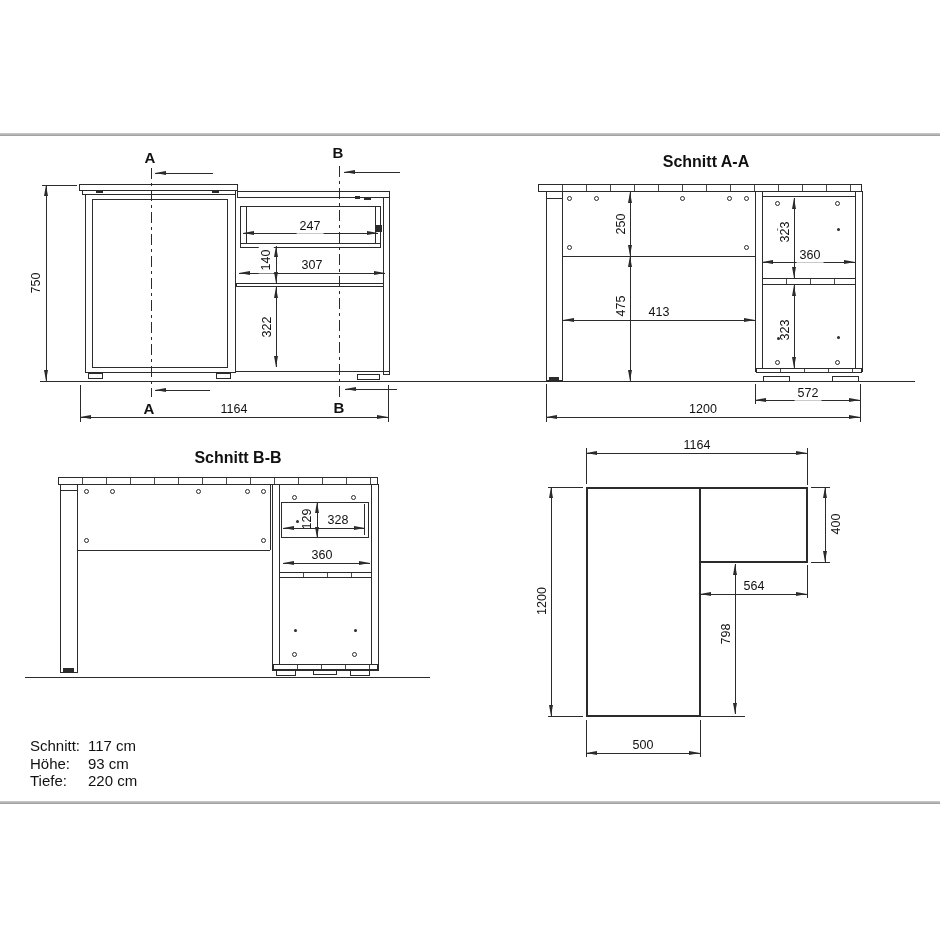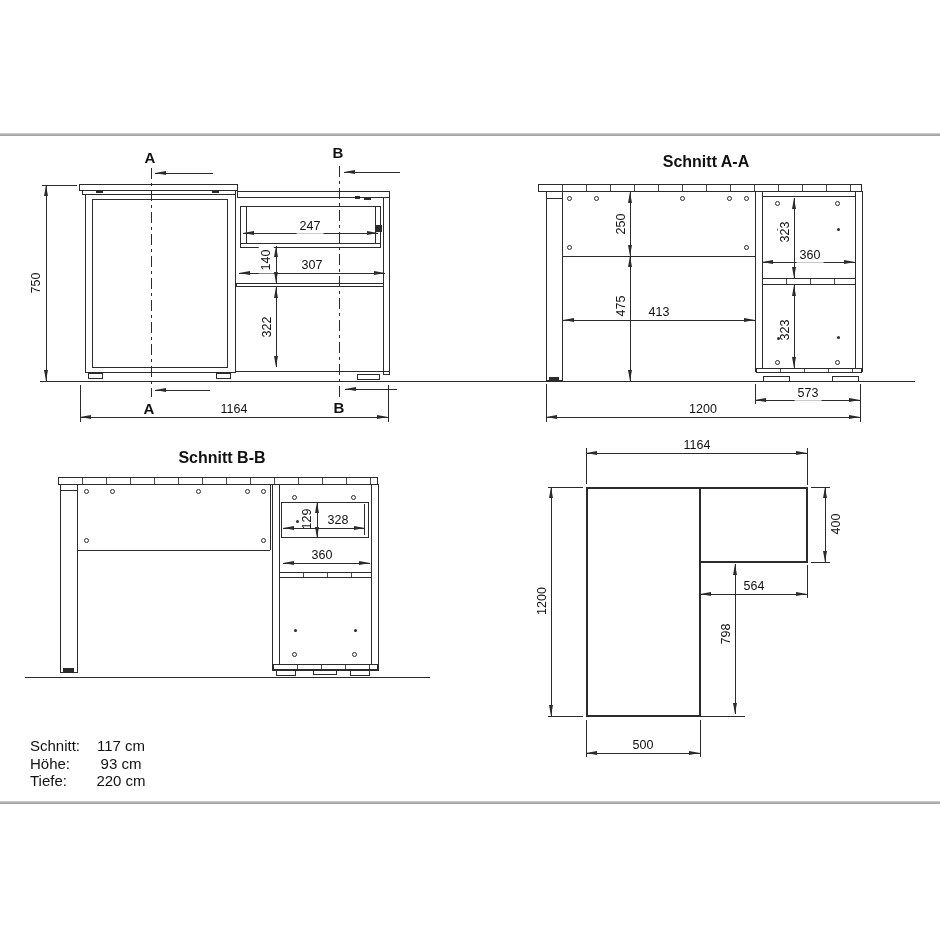--- a/index.html
+++ b/index.html
@@ -25,21 +25,21 @@
   .marker{font-size:15px;font-weight:bold;line-height:1;transform:translate(-50%,-50%)}
   .title{font-size:16px;font-weight:bold;line-height:1;white-space:nowrap;transform:translate(-50%,-50%)}
   .hole{width:5px;height:5px;border:1px solid #2b2b2b;border-radius:50%;background:#fff}
   .dot{width:3px;height:3px;background:#2b2b2b;border-radius:50%}
   .mark{background:#2b2b2b}
   .dd{width:1px;background-image:repeating-linear-gradient(to bottom,#2b2b2b 0 11px,transparent 11px 15px,#2b2b2b 15px 18px,transparent 18px 22px)}
   .gray{background:linear-gradient(#cfcfcf,#9a9a9a)}
   .specs{position:absolute;left:30px;top:737px;font-size:15px;line-height:17.5px}
   .specs .row{display:flex;width:124px}
   .specs .lab{width:58px}
-  .specs .val{flex:1;text-align:center}
+  .specs .val{flex:1;text-align:left}
 </style>
 </head>
 <body>
 
 <div class="canvas">
 
   <div class="gray" style="left:0;top:133px;width:940px;height:3px"></div>
   <div class="gray" style="left:0;top:801px;width:940px;height:3px"></div>
 
   <div class="h" style="left:40px;top:381px;width:875px"></div>
@@ -193,31 +193,31 @@
     <div class="hole" style="left:835px;top:360px"></div>
     <div class="box" style="left:763px;top:376px;width:27px;height:6px"></div>
     <div class="box" style="left:832px;top:376px;width:27px;height:6px"></div>
 
     <div class="v" style="left:755px;top:384px;height:20px"></div>
     <div class="v" style="left:860px;top:384px;height:38px"></div>
     <div class="dh" style="left:755px;top:400px;width:105px">
         <i class="al"></i>
         <i class="ar"></i>
       </div>
-    <div class="dl" style="left:808px;top:393px">573</div>
+    <div class="dl" style="left:808px;top:393px">572</div>
     <div class="v" style="left:546px;top:384px;height:38px"></div>
     <div class="dh" style="left:546px;top:417px;width:314px">
         <i class="al"></i>
         <i class="ar"></i>
       </div>
     <div class="dl" style="left:703px;top:409px">1200</div>
   </div>
 
   <div class="grp">
-    <div class="title" style="left:222px;top:458px">Schnitt B-B</div>
+    <div class="title" style="left:238px;top:458px">Schnitt B-B</div>
 
     <div class="box ticks" style="left:58px;top:477px;width:320px;height:8px"></div>
     <div class="box" style="left:60px;top:484px;width:18px;height:189px"></div>
     <div class="h" style="left:60px;top:490px;width:18px"></div>
     <div class="mark" style="left:63px;top:668px;width:11px;height:4px"></div>
 
     <div class="v" style="left:270px;top:484px;height:66px"></div>
     <div class="h" style="left:78px;top:550px;width:192px"></div>
     <div class="hole" style="left:84px;top:489px"></div>
     <div class="hole" style="left:110px;top:489px"></div>

